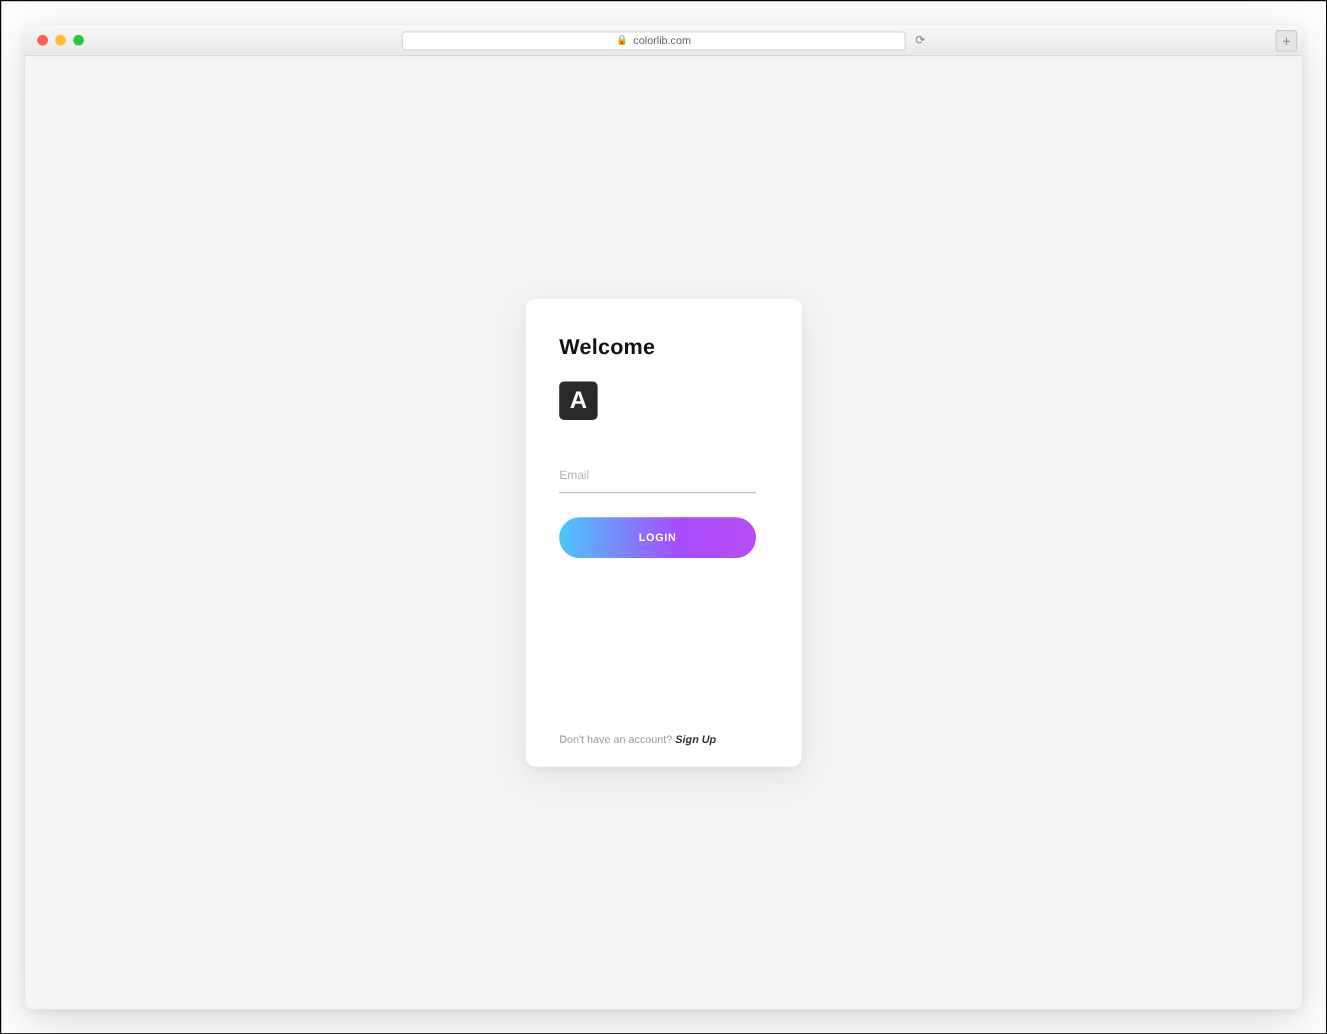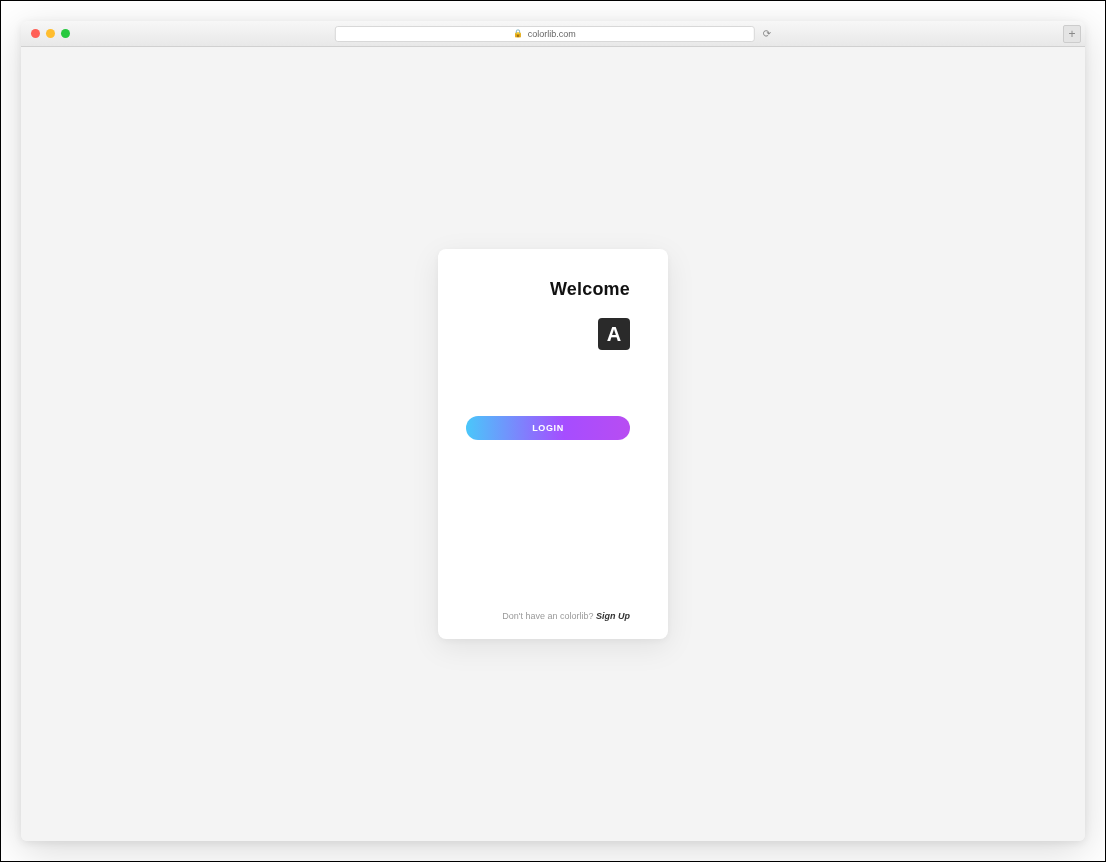--- a/index.html
+++ b/index.html
@@ -123,21 +123,21 @@
 
     .login-card {
       width: 230px;
       height: 390px;
       background: #fff;
       border-radius: 8px;
       box-shadow: 0 8px 30px rgba(0,0,0,0.08), 0 2px 6px rgba(0,0,0,0.04);
       padding: 30px 38px 20px 28px;
       display: flex;
       flex-direction: column;
-      align-items: flex-end;
+      align-items: flex-start;
       position: relative;
     }
 
     .card-title {
       font-size: 18px;
       font-weight: 800;
       color: #111;
       letter-spacing: 0.2px;
     }
 
@@ -187,23 +187,23 @@
     .eye-toggle {
       position: absolute;
       right: 0;
       top: -2px;
       font-size: 11px;
       color: #444;
       cursor: pointer;
     }
 
     .login-btn {
-      margin-top: 30px;
-      width: 100%;
-      height: 24px;
+      margin-top: 20px;
+      width: 100%;
+      height: 34px;
       border: none;
       border-radius: 30px;
       background: linear-gradient(90deg, #4ac7fa 0%, #a64dff 60%, #b84df2 100%);
       color: #fff;
       font-size: 9px;
       font-weight: 700;
       letter-spacing: 0.6px;
       cursor: pointer;
     }
 
@@ -250,26 +250,29 @@
     <div class="page-area">
       <div class="login-card">
 
         <div class="card-title">Welcome</div>
 
         <div class="logo-block">
           <span>A</span>
         </div>
 
         <div class="form-area">
+          <div class="input-row">
+            <input class="text-input" type="text" placeholder="Email" style="">
+          </div>
 
         </div>
 
         <button class="login-btn">LOGIN</button>
 
         <div class="signup-row">
-          <span>Don't have an colorlib? </span><span class="signup-link">Sign Up</span>
+          <span>Don't have an account? </span><span class="signup-link">Sign Up</span>
         </div>
 
       </div>
     </div>
 
   </div>
 </div>
 
 </body></html>

